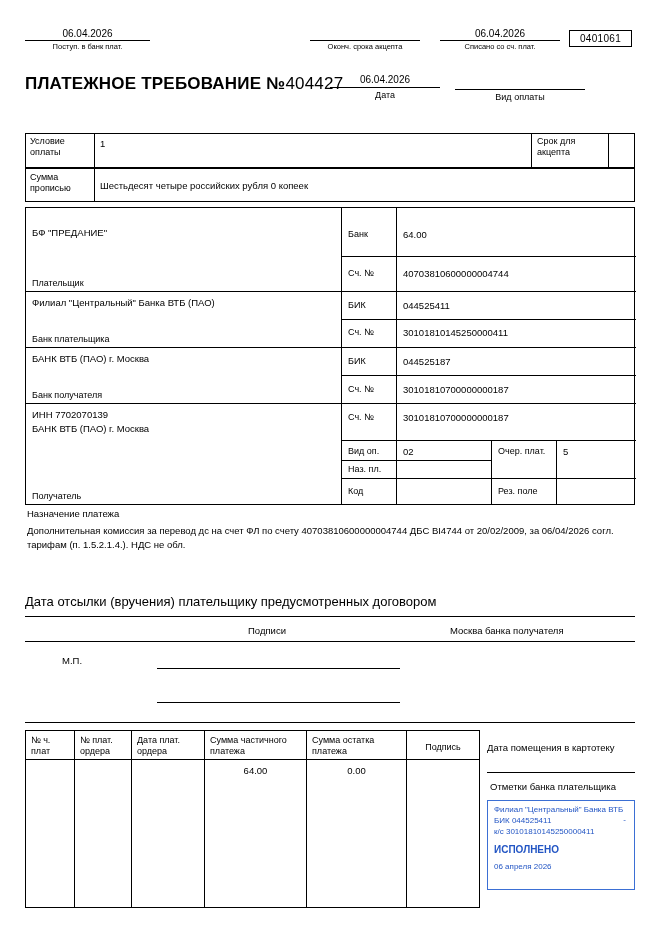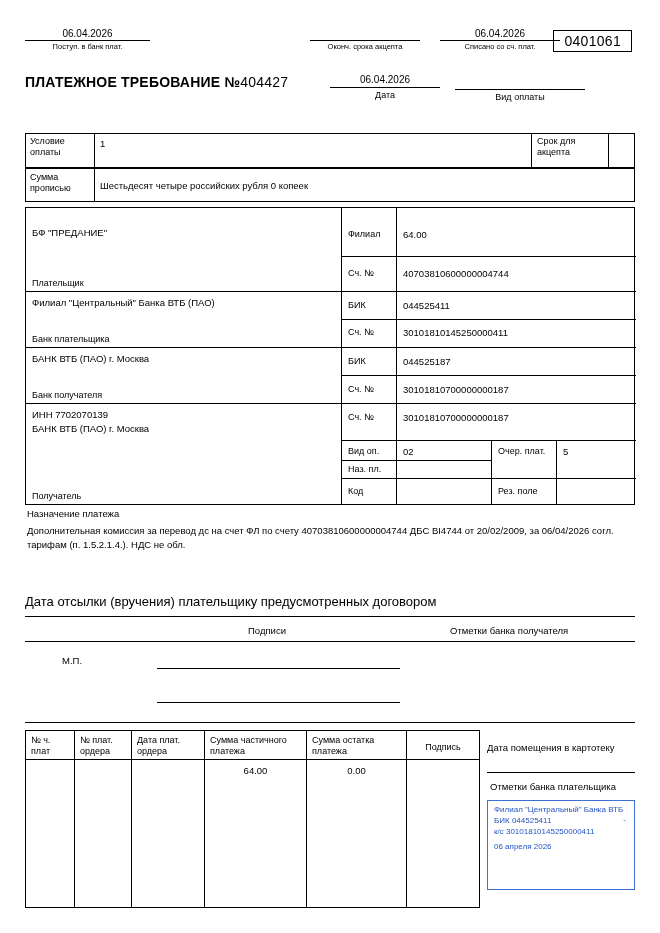--- a/index.html
+++ b/index.html
@@ -17,26 +17,26 @@
 
   
   .top-row { position:absolute; left:0; top:28px; width:660px; height:26px; }
   .tl { position:absolute; text-align:center; }
   .tl .val { font-size:10px; padding-bottom:1px; }
   .tl .line { border-top:1px solid #000; width:100%; }
   .tl .cap { font-size:7.5px; padding-top:1px; }
 
   .code-box {
     position:absolute; right:28px; top:30px;
-    border:1px solid #000; padding:2px 10px; font-size:14px; letter-spacing:0.3px;
+    border:1px solid #000; padding:2px 10px; font-size:10px; letter-spacing:0.3px;
   }
 
   
   .title-wrap { position:absolute; left:25px; top:74px; width:610px; height:30px; }
-  .doc-title { position:absolute; left:0; top:0; font-size:14px; font-weight:bold; letter-spacing:0.2px;}
+  .doc-title { position:absolute; left:0; top:0; font-size:17px; font-weight:bold; letter-spacing:0.2px;}
   .doc-num { font-weight:bold; }
   .date-col { position:absolute; left:305px; top:0; width:110px; text-align:center; }
   .date-col .v { font-size:10px; }
   .date-col .ln { border-top:1px solid #000; margin-top:2px; }
   .date-col .c { font-size:9px; padding-top:2px; }
   .kind-col { position:absolute; left:430px; top:0; width:130px; text-align:center; }
   .kind-col .v { font-size:10px; height:13px; }
   .kind-col .ln { border-top:1px solid #000; margin-top:2px; }
   .kind-col .c { font-size:9px; padding-top:2px; }
 
@@ -137,21 +137,21 @@
     <div class="cell bt" style="left:0; top:139px; width:315px; height:0;"></div>
 
     <div class="cell pad val" style="left:2px; top:143px; width:305px;">БАНК ВТБ (ПАО) г. Москва</div>
     <div class="cell pad lbl" style="left:2px; top:180px; width:305px;">Банк получателя</div>
     <div class="cell bt" style="left:0; top:195px; width:315px; height:0;"></div>
 
     <div class="cell pad val" style="left:2px; top:199px; width:305px;">ИНН 7702070139</div>
     <div class="cell pad val" style="left:2px; top:213px; width:305px;">БАНК ВТБ (ПАО) г. Москва</div>
     <div class="cell pad lbl" style="left:2px; top:281px; width:305px;">Получатель</div>
 
-    <div class="cell pad lbl" style="left:318px; top:19px; width:50px;">Филиал</div>
+    <div class="cell pad lbl" style="left:318px; top:19px; width:50px;">Банк</div>
     <div class="cell pad val" style="left:373px; top:19px; width:230px;">64.00</div>
     <div class="cell bt" style="left:315px; top:48px; width:295px; height:0;"></div>
 
     <div class="cell pad lbl" style="left:318px; top:58px; width:50px;">Сч. №</div>
     <div class="cell pad val" style="left:373px; top:58px; width:230px;">40703810600000004744</div>
     <div class="cell bt" style="left:315px; top:83px; width:295px; height:0;"></div>
 
     <div class="cell pad lbl" style="left:318px; top:90px; width:50px;">БИК</div>
     <div class="cell pad val" style="left:373px; top:90px; width:230px;">044525411</div>
     <div class="cell bt" style="left:315px; top:111px; width:295px; height:0;"></div>
@@ -190,21 +190,21 @@
     <div class="cell pad val" style="left:533px; top:276px; width:70px;"></div>
   </div>
 
   <div style="position:absolute; left:27px; top:508px; width:600px;">Назначение платежа</div>
   <div style="position:absolute; left:27px; top:524px; width:600px; line-height:1.45; font-size:9.5px;">Дополнительная комиссия за перевод дс на счет ФЛ по счету 40703810600000004744 ДБС ВI4744 от 20/02/2009, за 06/04/2026 согл. тарифам (п. 1.5.2.1.4.). НДС не обл.</div>
 
   <div style="position:absolute; left:25px; top:594px; width:600px; font-size:13px;">Дата отсылки (вручения) плательщику предусмотренных договором</div>
   <div class="underline-row" style="left:25px; top:616px; width:610px;"></div>
 
   <div style="position:absolute; left:248px; top:625px; font-size:9.5px;">Подписи</div>
-  <div style="position:absolute; left:450px; top:625px; font-size:9.5px;">Отметки банка получателя</div>
+  <div style="position:absolute; left:450px; top:625px; font-size:9.5px;">Москва банка получателя</div>
   <div class="underline-row" style="left:25px; top:641px; width:610px;"></div>
   <div style="position:absolute; left:62px; top:655px; font-size:9.5px;">М.П.</div>
   <div class="underline-row" style="left:157px; top:668px; width:243px;"></div>
   <div class="underline-row" style="left:157px; top:702px; width:243px;"></div>
   <div class="underline-row" style="left:25px; top:722px; width:610px;"></div>
 
   <div class="box" style="left:25px; top:730px; width:455px; height:178px;">
 
     <div class="cell bt" style="left:0; top:28px; width:453px; height:0;"></div>
 
@@ -230,17 +230,18 @@
   </div>
 
   <div style="position:absolute; left:487px; top:742px; width:160px; font-size:9.5px;">Дата помещения в картотеку</div>
   <div class="underline-row" style="left:487px; top:772px; width:148px;"></div>
   <div style="position:absolute; left:490px; top:781px; width:160px; font-size:9.5px;">Отметки банка плательщика</div>
 
   <div class="stamp" style="left:487px; top:800px; width:148px; height:90px;">
     <div>Филиал "Центральный" Банка ВТБ</div>
     <div>БИК 044525411</div>
     <div>к/с 30101810145250000411</div>
+    <div class="big">ИСПОЛНЕНО</div>
     <div class="dt">06 апреля 2026</div>
     <div class="dash">-</div>
   </div>
 
 </div>
 
 </body></html>

